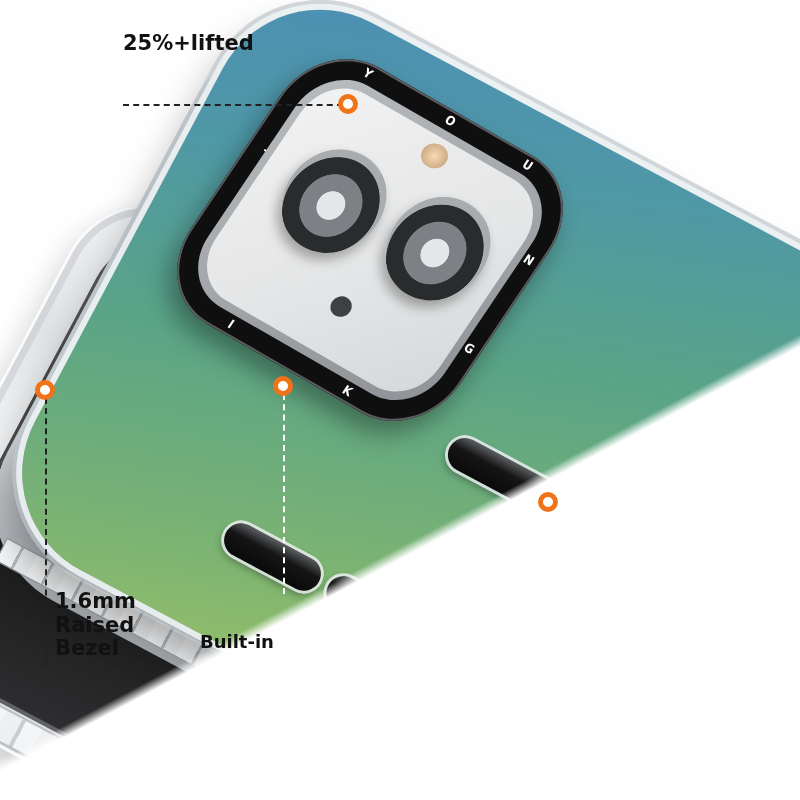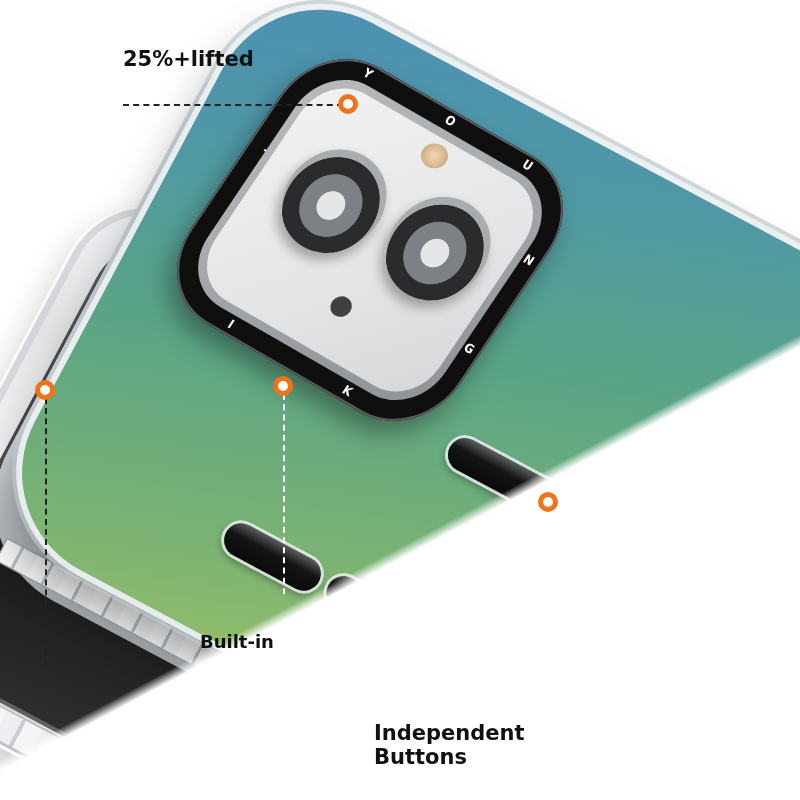--- a/index.html
+++ b/index.html
@@ -136,21 +136,21 @@
     position: absolute; width: 0; border-left: 2px dashed #222;
     z-index: 19;
   }
   .dash-v.light { border-left-color: #ffffff; }
   .label {
     position: absolute; z-index: 21;
     font-family: "DejaVu Sans", sans-serif; font-weight: 700;
     color: #111111; line-height: 1.12;
   }
   .label span { display: block; }
-  .label-camera { left: 123px; top: 48px; font-size: 21px; }
+  .label-camera { left: 123px; top: 32px; font-size: 21px; }
   .label-bezel  { left: 55px;  top: 590px; font-size: 21px; }
   .label-strip  { left: 200px; top: 632px; font-size: 18px; }
   .label-buttons{ left: 374px; top: 722px; font-size: 21px; }
 
   
   .fade {
     position: absolute; left: 0; bottom: 0; width: 800px; height: 800px;
     background: linear-gradient(152deg, rgba(255,255,255,0) 62%, #ffffff 63%);
     z-index: 5;
     pointer-events: none;
@@ -204,27 +204,28 @@
   <div class="fade"></div>
 
   <div class="label label-camera">
     <span>25%+lifted</span>
   </div>
   <div class="dash-h" style="left:123px; top:104px; width:220px;"></div>
   <div class="dot" style="left:338px; top:94px;"></div>
 
   <div class="dot" style="left:35px; top:380px;"></div>
   <div class="dash-v" style="left:45px; top:398px; height:268px;"></div>
+  <div class="label label-bezel">
+    <span>1.6mm</span>
+    <span>Raised</span>
+    <span>Bezel</span>
+  </div>
 
   <div class="dot" style="left:273px; top:376px;"></div>
   <div class="dash-v light" style="left:283px; top:394px; height:200px;"></div>
   <div class="label label-strip">
     <span>Built-in</span>
   </div>
 
   <div class="dot" style="left:538px; top:492px;"></div>
   <div class="dash-v light" style="left:548px; top:510px; height:210px;"></div>
-  <div class="label label-buttons">
-    <span>Independent</span>
-    <span>Buttons</span>
-  </div>
 
 </div>
 
 </body></html>

